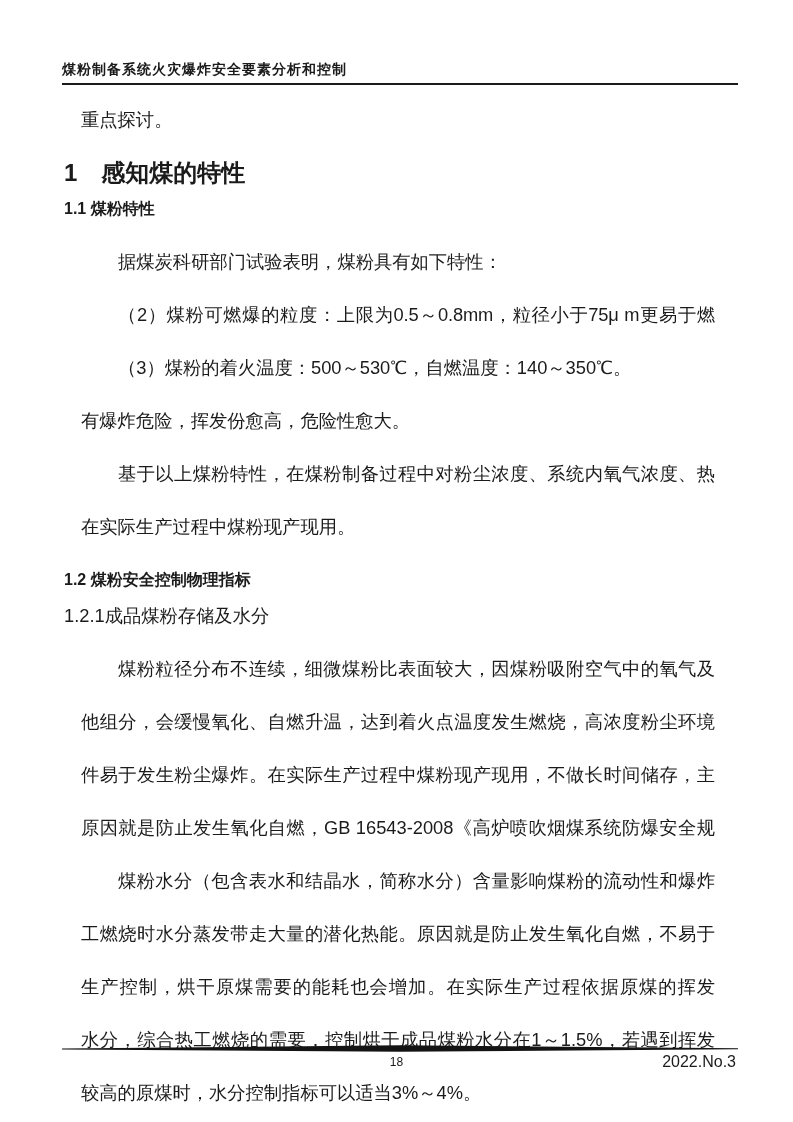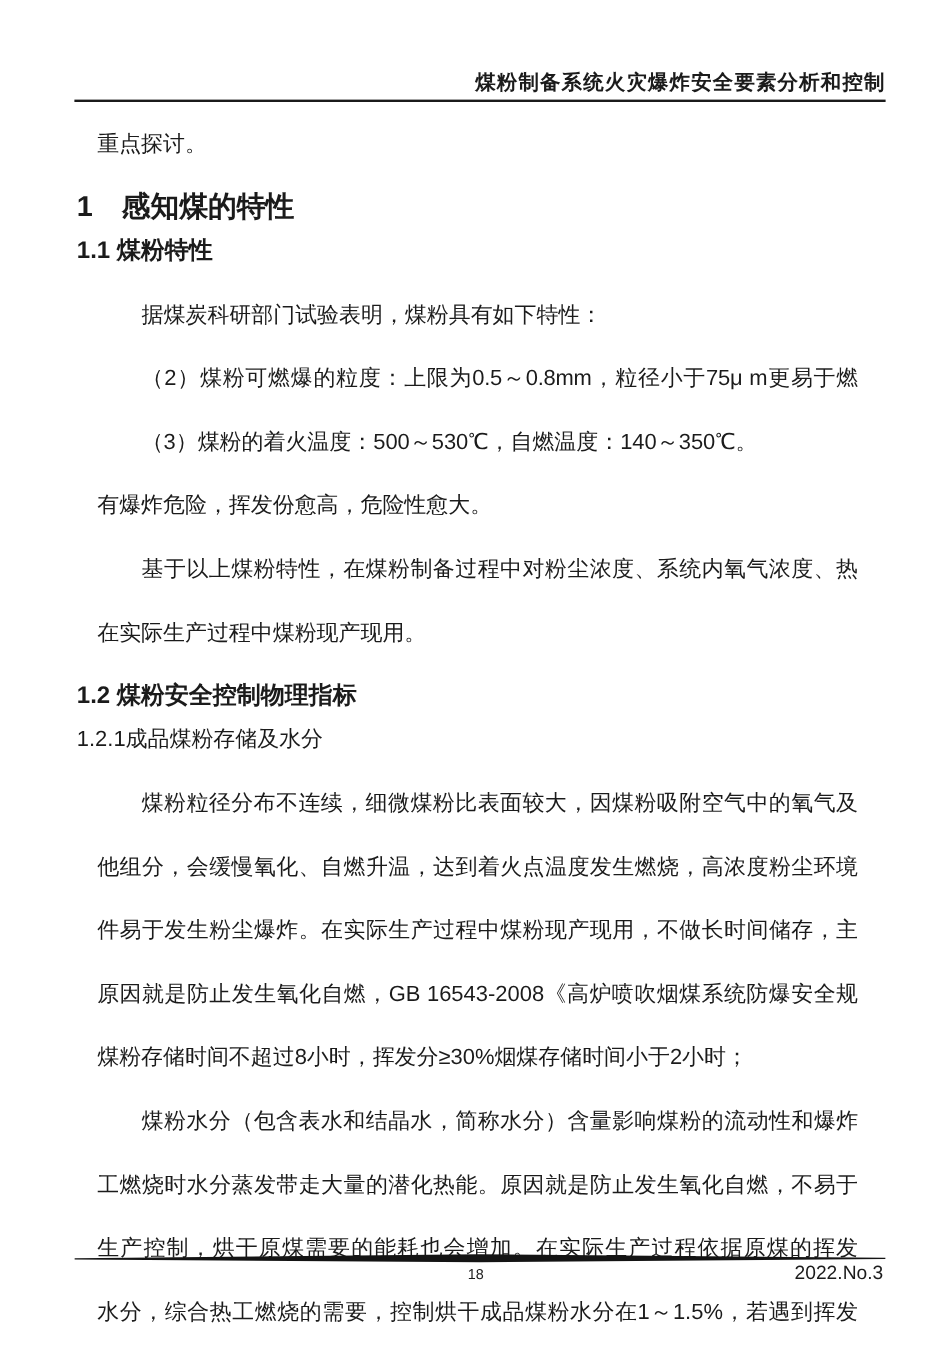--- a/index.html
+++ b/index.html
@@ -13,22 +13,22 @@
     overflow: hidden;
   }
   
   .header {
     position: absolute;
     top: 60px; left: 62px; width: 676px;
     border-bottom: 2px solid #1b1b1b;
     padding-bottom: 5px;
   }
   .running-title {
-    text-align: right;
-    font-size: 17px;
+    text-align: left;
+    font-size: 14px;
     font-weight: bold;
     letter-spacing: 1px;
     line-height: 18px;
   }
   
   .content {
     position: absolute;
     top: 85px; left: 64px; width: 668px;
   }
   .pline {
@@ -48,21 +48,21 @@
   .pline.tight { letter-spacing: -0.2px; }
   .h1 {
     margin: 0;
     font-size: 24px;
     font-weight: bold;
     line-height: 36px;
     height: 36px;
   }
   .h2 {
     margin: 0;
-    font-size: 20px;
+    font-size: 16px;
     font-weight: bold;
     line-height: 36px;
     height: 36px;
   }
   .h3 {
     margin: 0;
     font-size: 18.3px;
     font-weight: normal;
     line-height: 36px;
     height: 36px;
@@ -128,21 +128,20 @@
 
     <h2 class="h2">1.2 煤粉安全控制物理指标</h2>
 
     <h3 class="h3">1.2.1成品煤粉存储及水分</h3>
 
     <div>
       <p class="pline indent fill">煤粉粒径分布不连续，细微煤粉比表面较大，因煤粉吸附空气中的氧气及其</p>
       <p class="pline fill">他组分，会缓慢氧化、自燃升温，达到着火点温度发生燃烧，高浓度粉尘环境条</p>
       <p class="pline fill">件易于发生粉尘爆炸。在实际生产过程中煤粉现产现用，不做长时间储存，主要</p>
       <p class="pline fill">原因就是防止发生氧化自燃，GB 16543-2008《高炉喷吹烟煤系统防爆安全规程》</p>
-      <p class="pline">煤粉存储时间不超过8小时，挥发分≥30%烟煤存储时间小于2小时；</p>
     </div>
 
     <div>
       <p class="pline indent fill tight">煤粉水分（包含表水和结晶水，简称水分）含量影响煤粉的流动性和爆炸性。</p>
       <p class="pline fill">工燃烧时水分蒸发带走大量的潜化热能。原因就是防止发生氧化自燃，不易于安全</p>
       <p class="pline fill">生产控制，烘干原煤需要的能耗也会增加。在实际生产过程依据原煤的挥发分、</p>
       <p class="pline fill">水分，综合热工燃烧的需要，控制烘干成品煤粉水分在1～1.5%，若遇到挥发分</p>
       <p class="pline">较高的原煤时，水分控制指标可以适当3%～4%。</p>
     </div>
 

